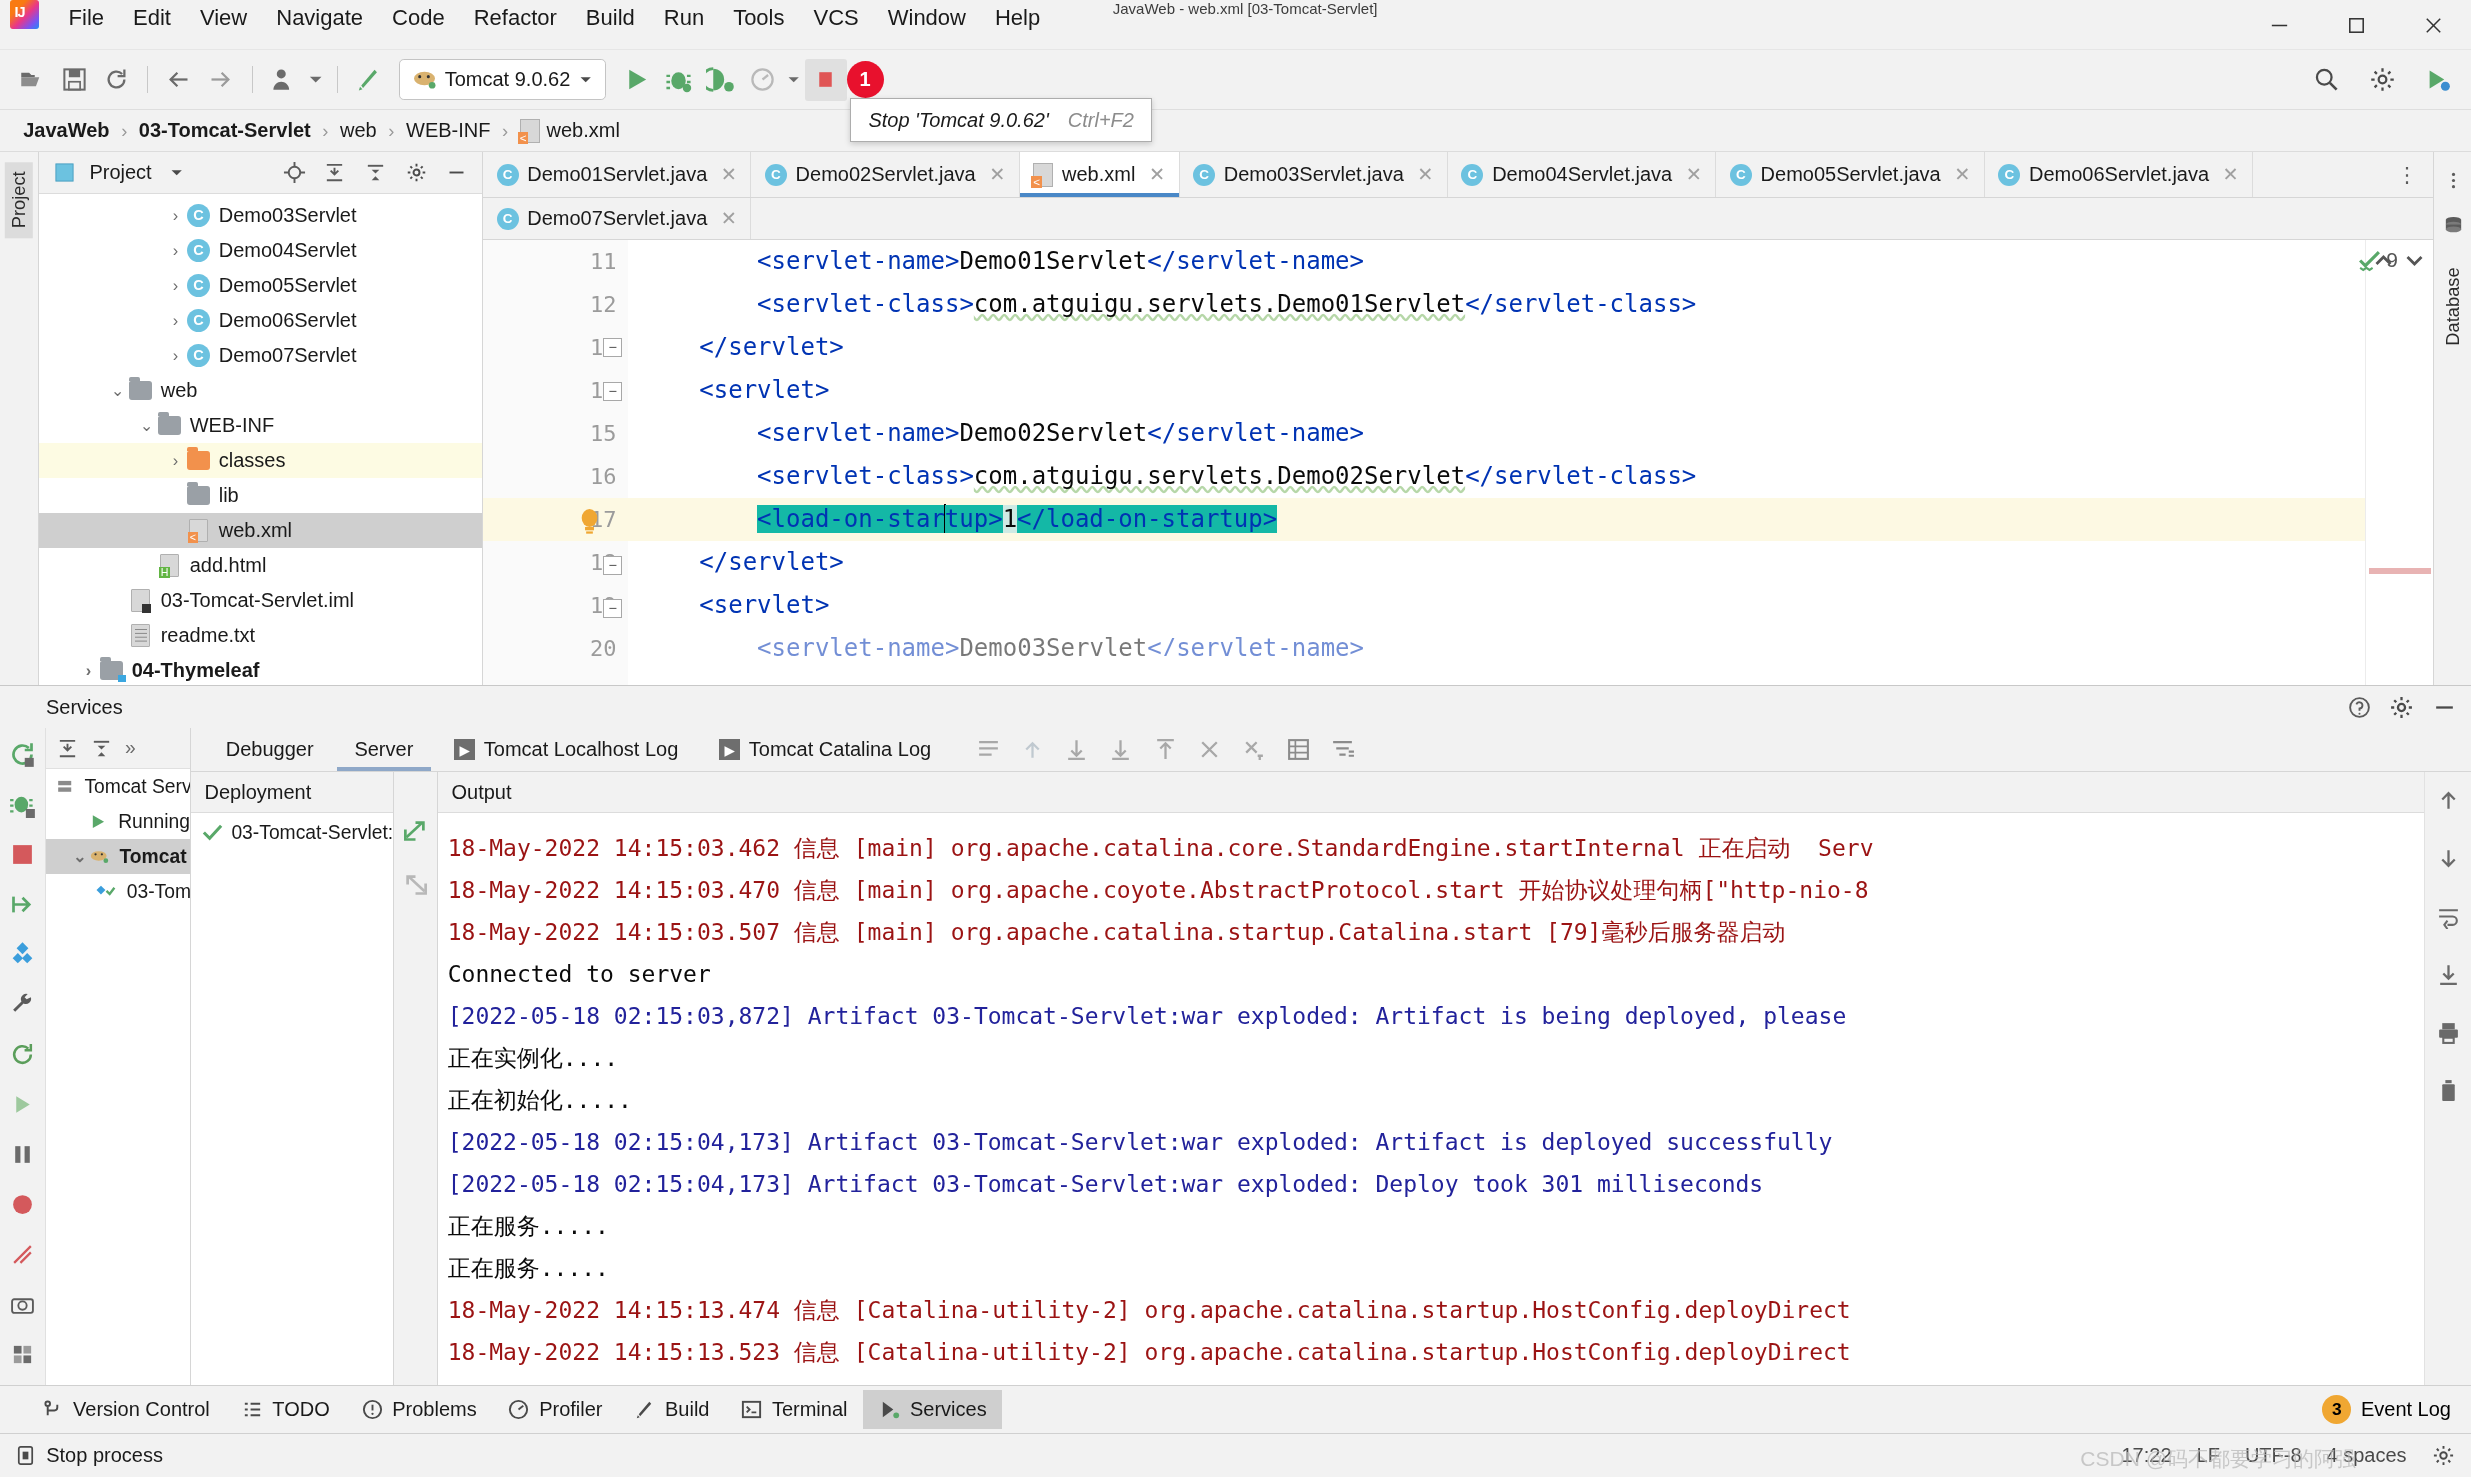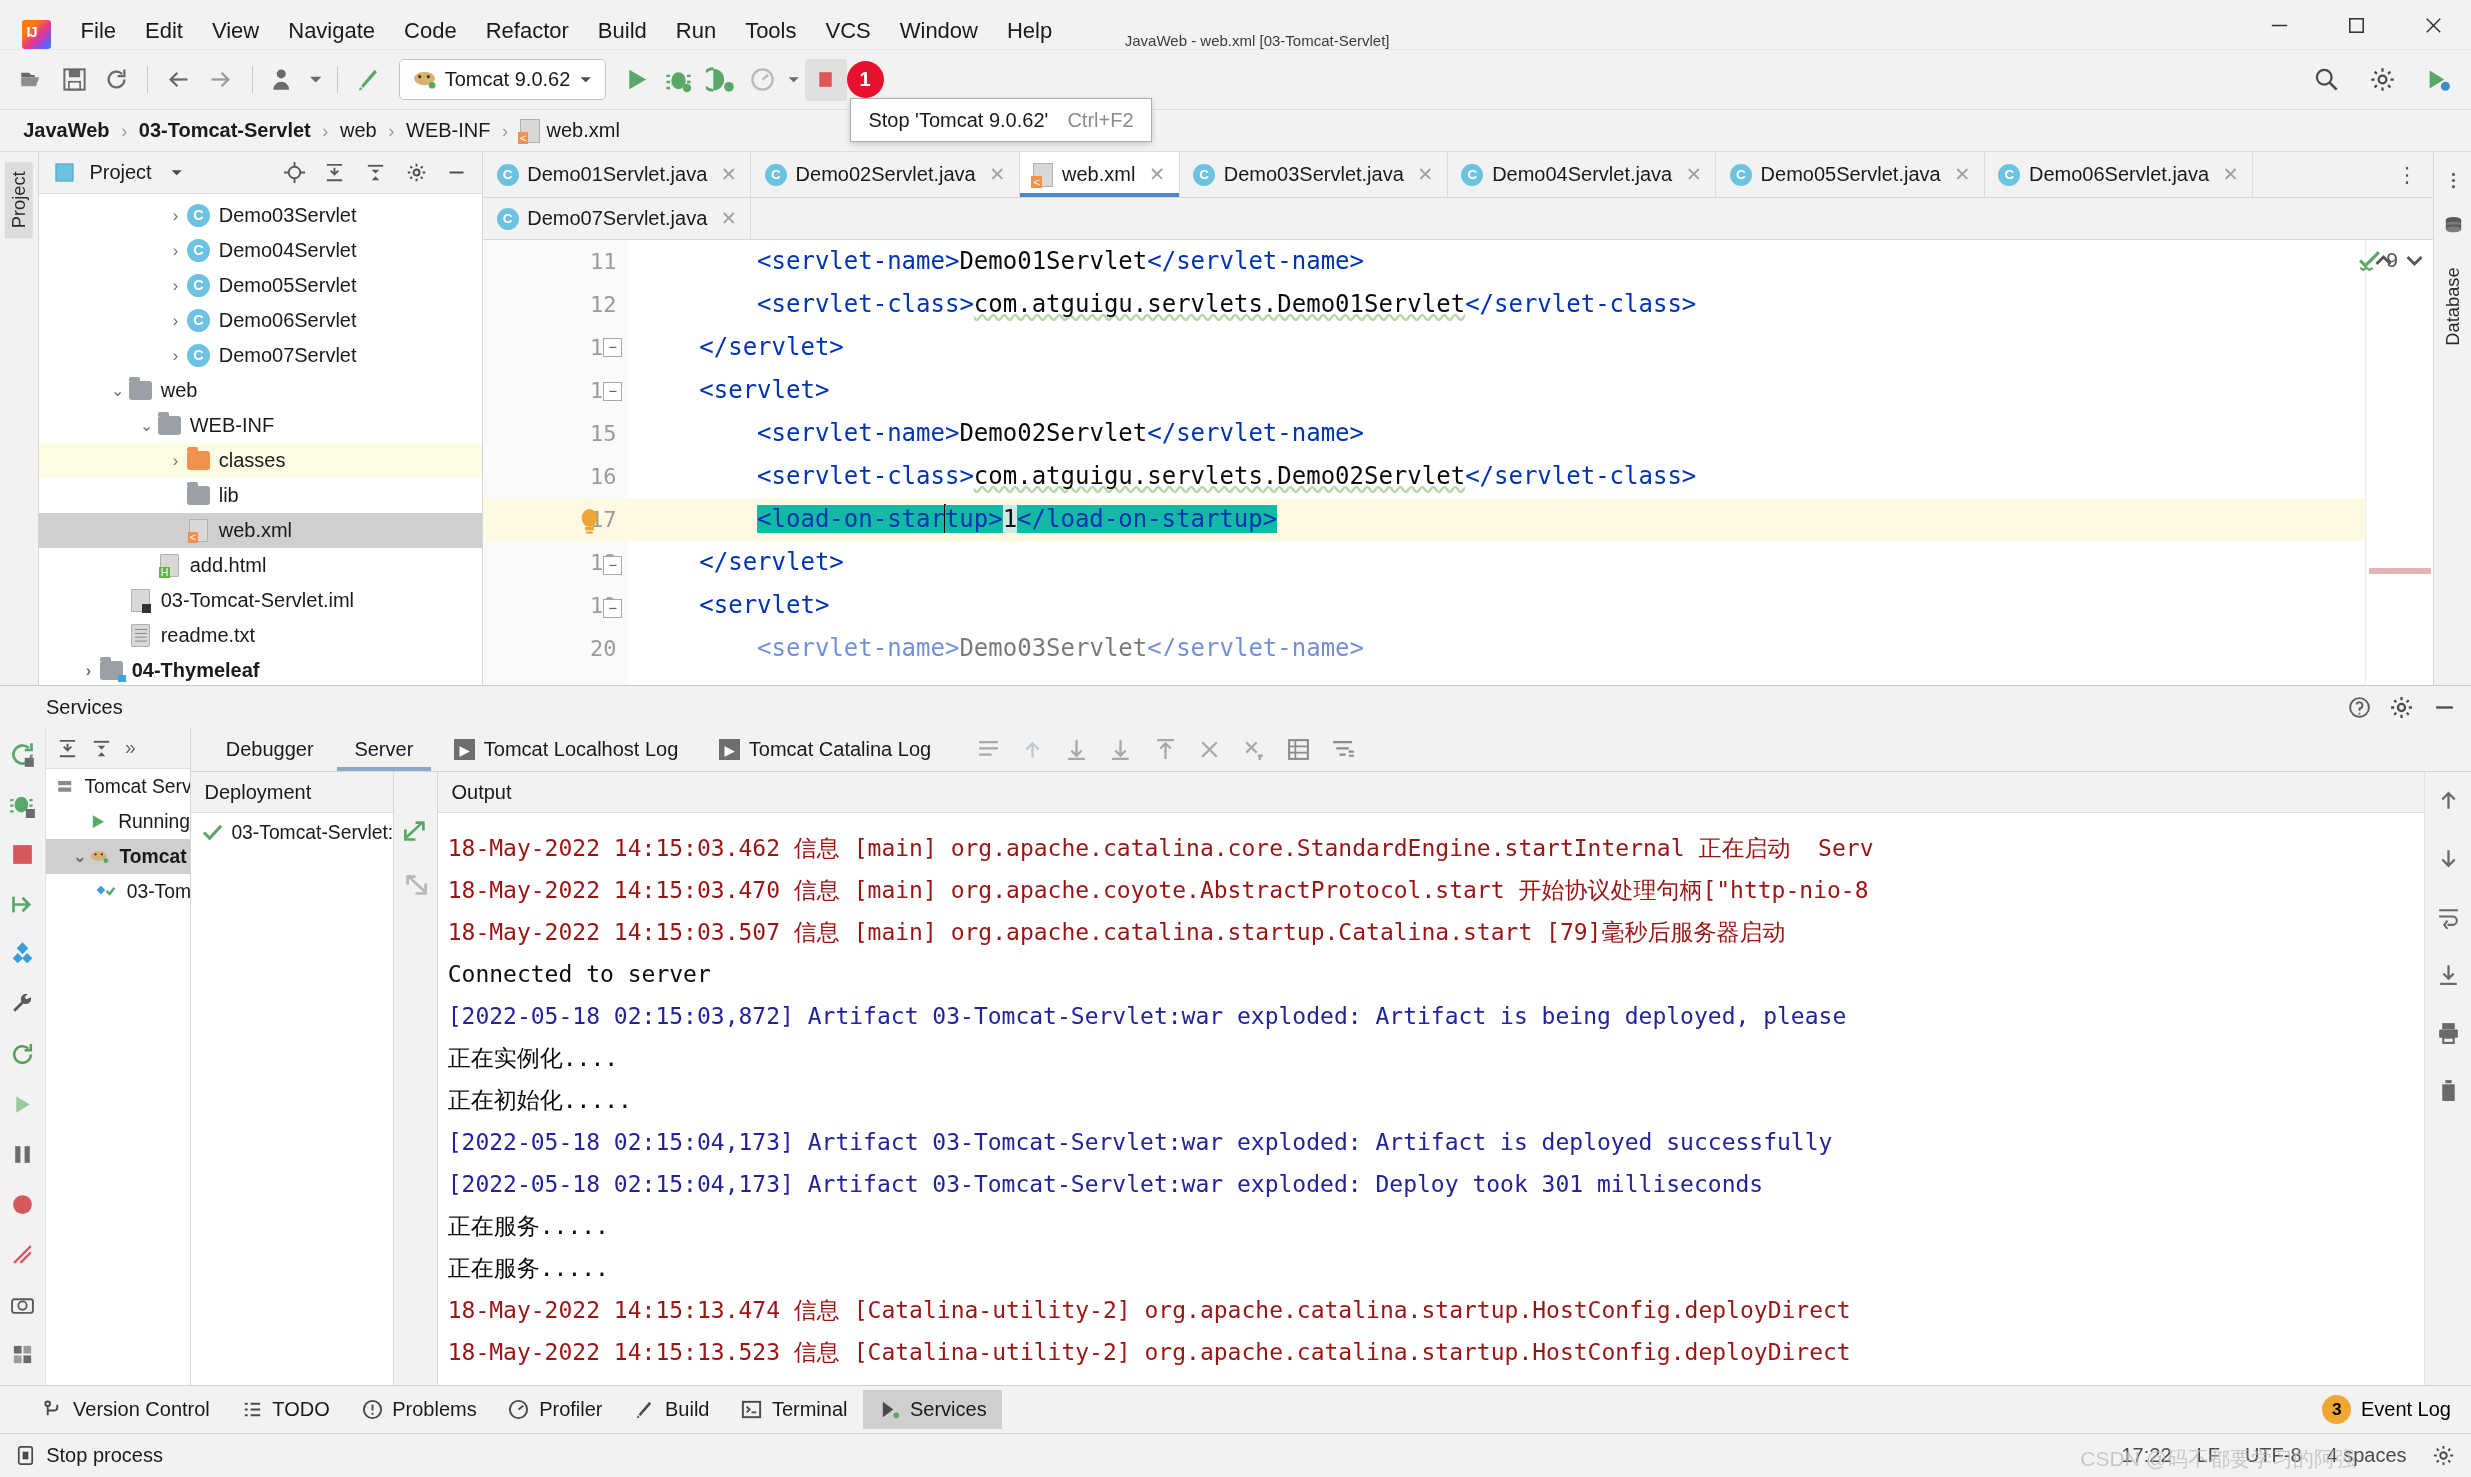--- a/index.html
+++ b/index.html
@@ -6,22 +6,22 @@
   html, body {
     width: 2472px; height: 1477px;
     background: #f2f2f2;
     font-family: "Liberation Sans", sans-serif;
     overflow: hidden;
   }
   .app { position: relative; width: 2472px; height: 1477px; background: #f2f2f2; }
 
   
   .menubar {
-    height: 50px; background: #f2f2f2; display: flex; align-items: flex-end;
-    padding-left: 14px; border-bottom: 1px solid #e6e6e6; position: relative;
+    height: 50px; background: #f2f2f2; display: flex; align-items: flex-start;
+    padding-left: 2px; border-bottom: 1px solid #e6e6e6; position: relative;
   }
   .ij-logo { width: 29px; height: 29px; margin: 0 15.4px 0 7.7px; position: relative; }
   .ij-logo .sq { position: absolute; inset: 0; background:
       linear-gradient(135deg,#f97a12 0%,#f97a12 28%,#e8378a 55%,#7b53f2 80%,#1f8df5 100%);
       border-radius: 2.9px; }
   .ij-logo .ij { position:absolute; left:4.8px; top:3.9px; color:#fff; font-size:14.5px;
       font-weight:bold; font-family:"Liberation Sans",sans-serif; letter-spacing:-1px; }
   .menu-item {
     font-size: 22px; color: #1a1a1a; padding: 4.8px 14.5px; cursor: default; white-space: nowrap;
   }
@@ -46,21 +46,21 @@
   .badge-num {
     width:37px;height:37px;border-radius:50%;background:#e8112d;color:#fff;
     display:flex;align-items:center;justify-content:center;font-size:20px;font-weight:bold;
   }
   .tb-right { position:absolute; right: 13.5px; display:flex; align-items:center; gap: 13.5px; }
 
   
   .tooltip {
     position: absolute; left: 850px; top: 98px; background:#fff;
     border: 1px solid #adadad; padding: 9.7px 17.4px; font-size: 20px; color:#1a1a1a;
-    box-shadow: 0 1.9px 5.8px rgba(0,0,0,.18); white-space: nowrap; z-index: 60;
+    box-shadow: 0 1.9px 5.8px rgba(0,0,0,.18); white-space: nowrap; z-index: 60; font-style: italic;
   }
   .tooltip .shortcut { color: #8c8c8c; margin-left: 13.5px; }
 
   
   .navbar {
     height: 42px; background:#f2f2f2; display:flex; align-items:center;
     padding-left: 17.4px; gap: 5.8px; border-bottom:1px solid #dcdcdc; font-size:20px;
   }
   .crumb { color:#1a1a1a; padding: 1.9px 5.8px; white-space:nowrap; display:flex; align-items:center; gap:6.8px;}
   .crumb.bold { font-weight: bold; }

